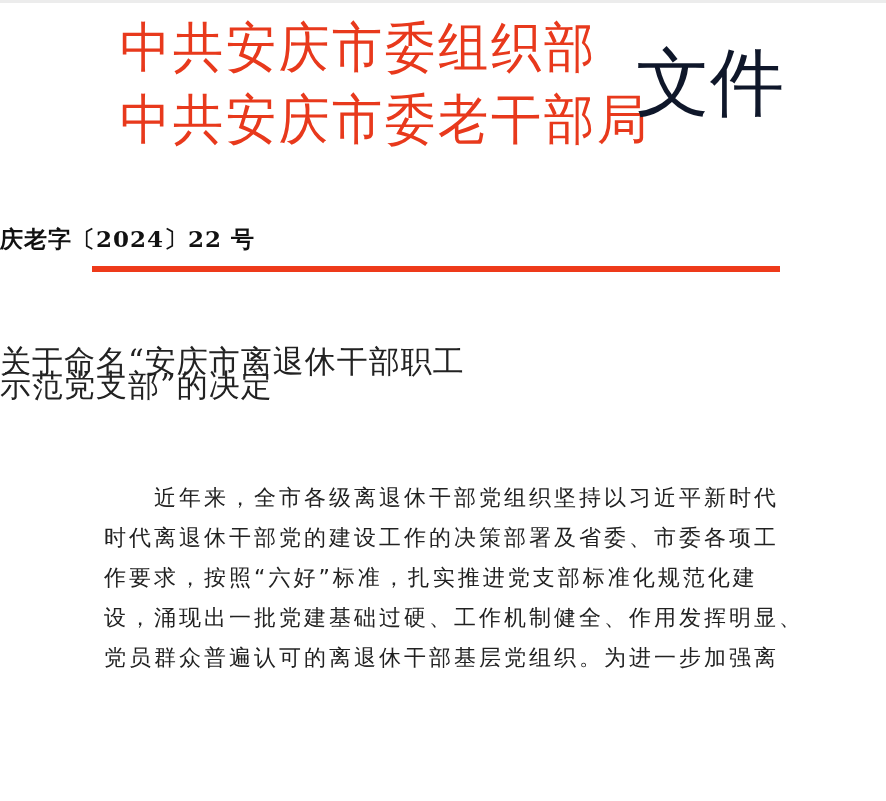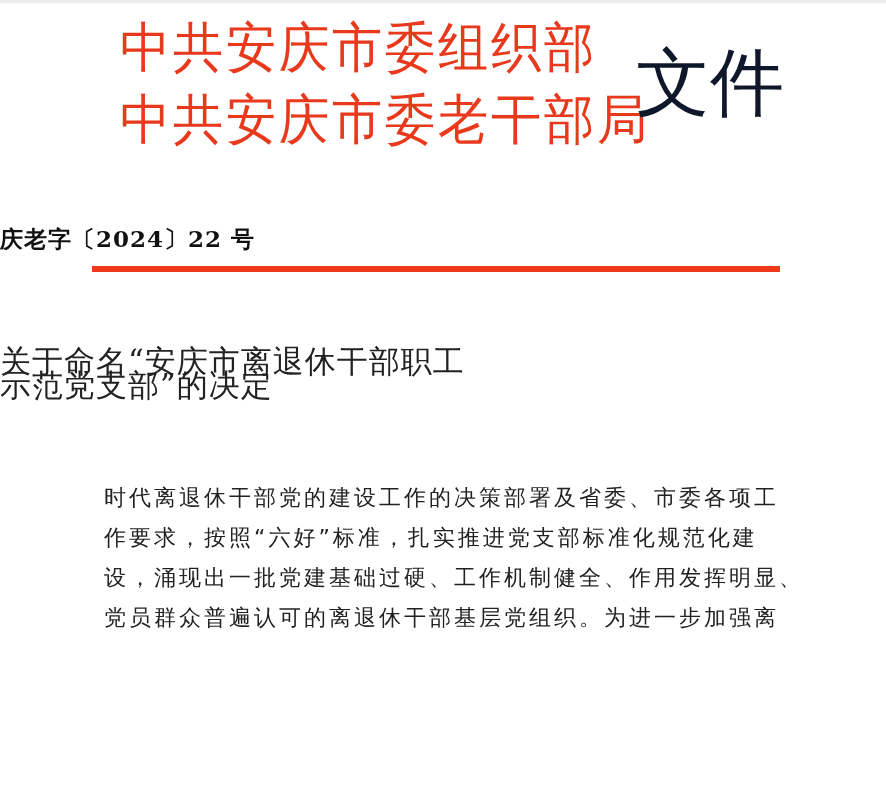--- a/index.html
+++ b/index.html
@@ -56,17 +56,18 @@
 <div class="hdr-line l2">中共安庆市委老干部局</div>
 <div class="wenjian">文件</div>
 
 <div class="doc-no">庆老字〔2024〕22 号</div>
 <div class="red-rule"></div>
 
 <div class="title t1">关于命名“安庆市离退休干部职工</div>
 <div class="title t2">示范党支部”的决定</div>
 
 <div class="body-text" style="top: 478px;">
+  <div class="body-line">　　近年来，全市各级离退休干部党组织坚持以习近平新时代</div>
   <div class="body-line">时代离退休干部党的建设工作的决策部署及省委、市委各项工</div>
   <div class="body-line">作要求，按照“六好”标准，扎实推进党支部标准化规范化建</div>
   <div class="body-line">设，涌现出一批党建基础过硬、工作机制健全、作用发挥明显、</div>
   <div class="body-line">党员群众普遍认可的离退休干部基层党组织。为进一步加强离</div>
 </div>
 
 </body></html>

